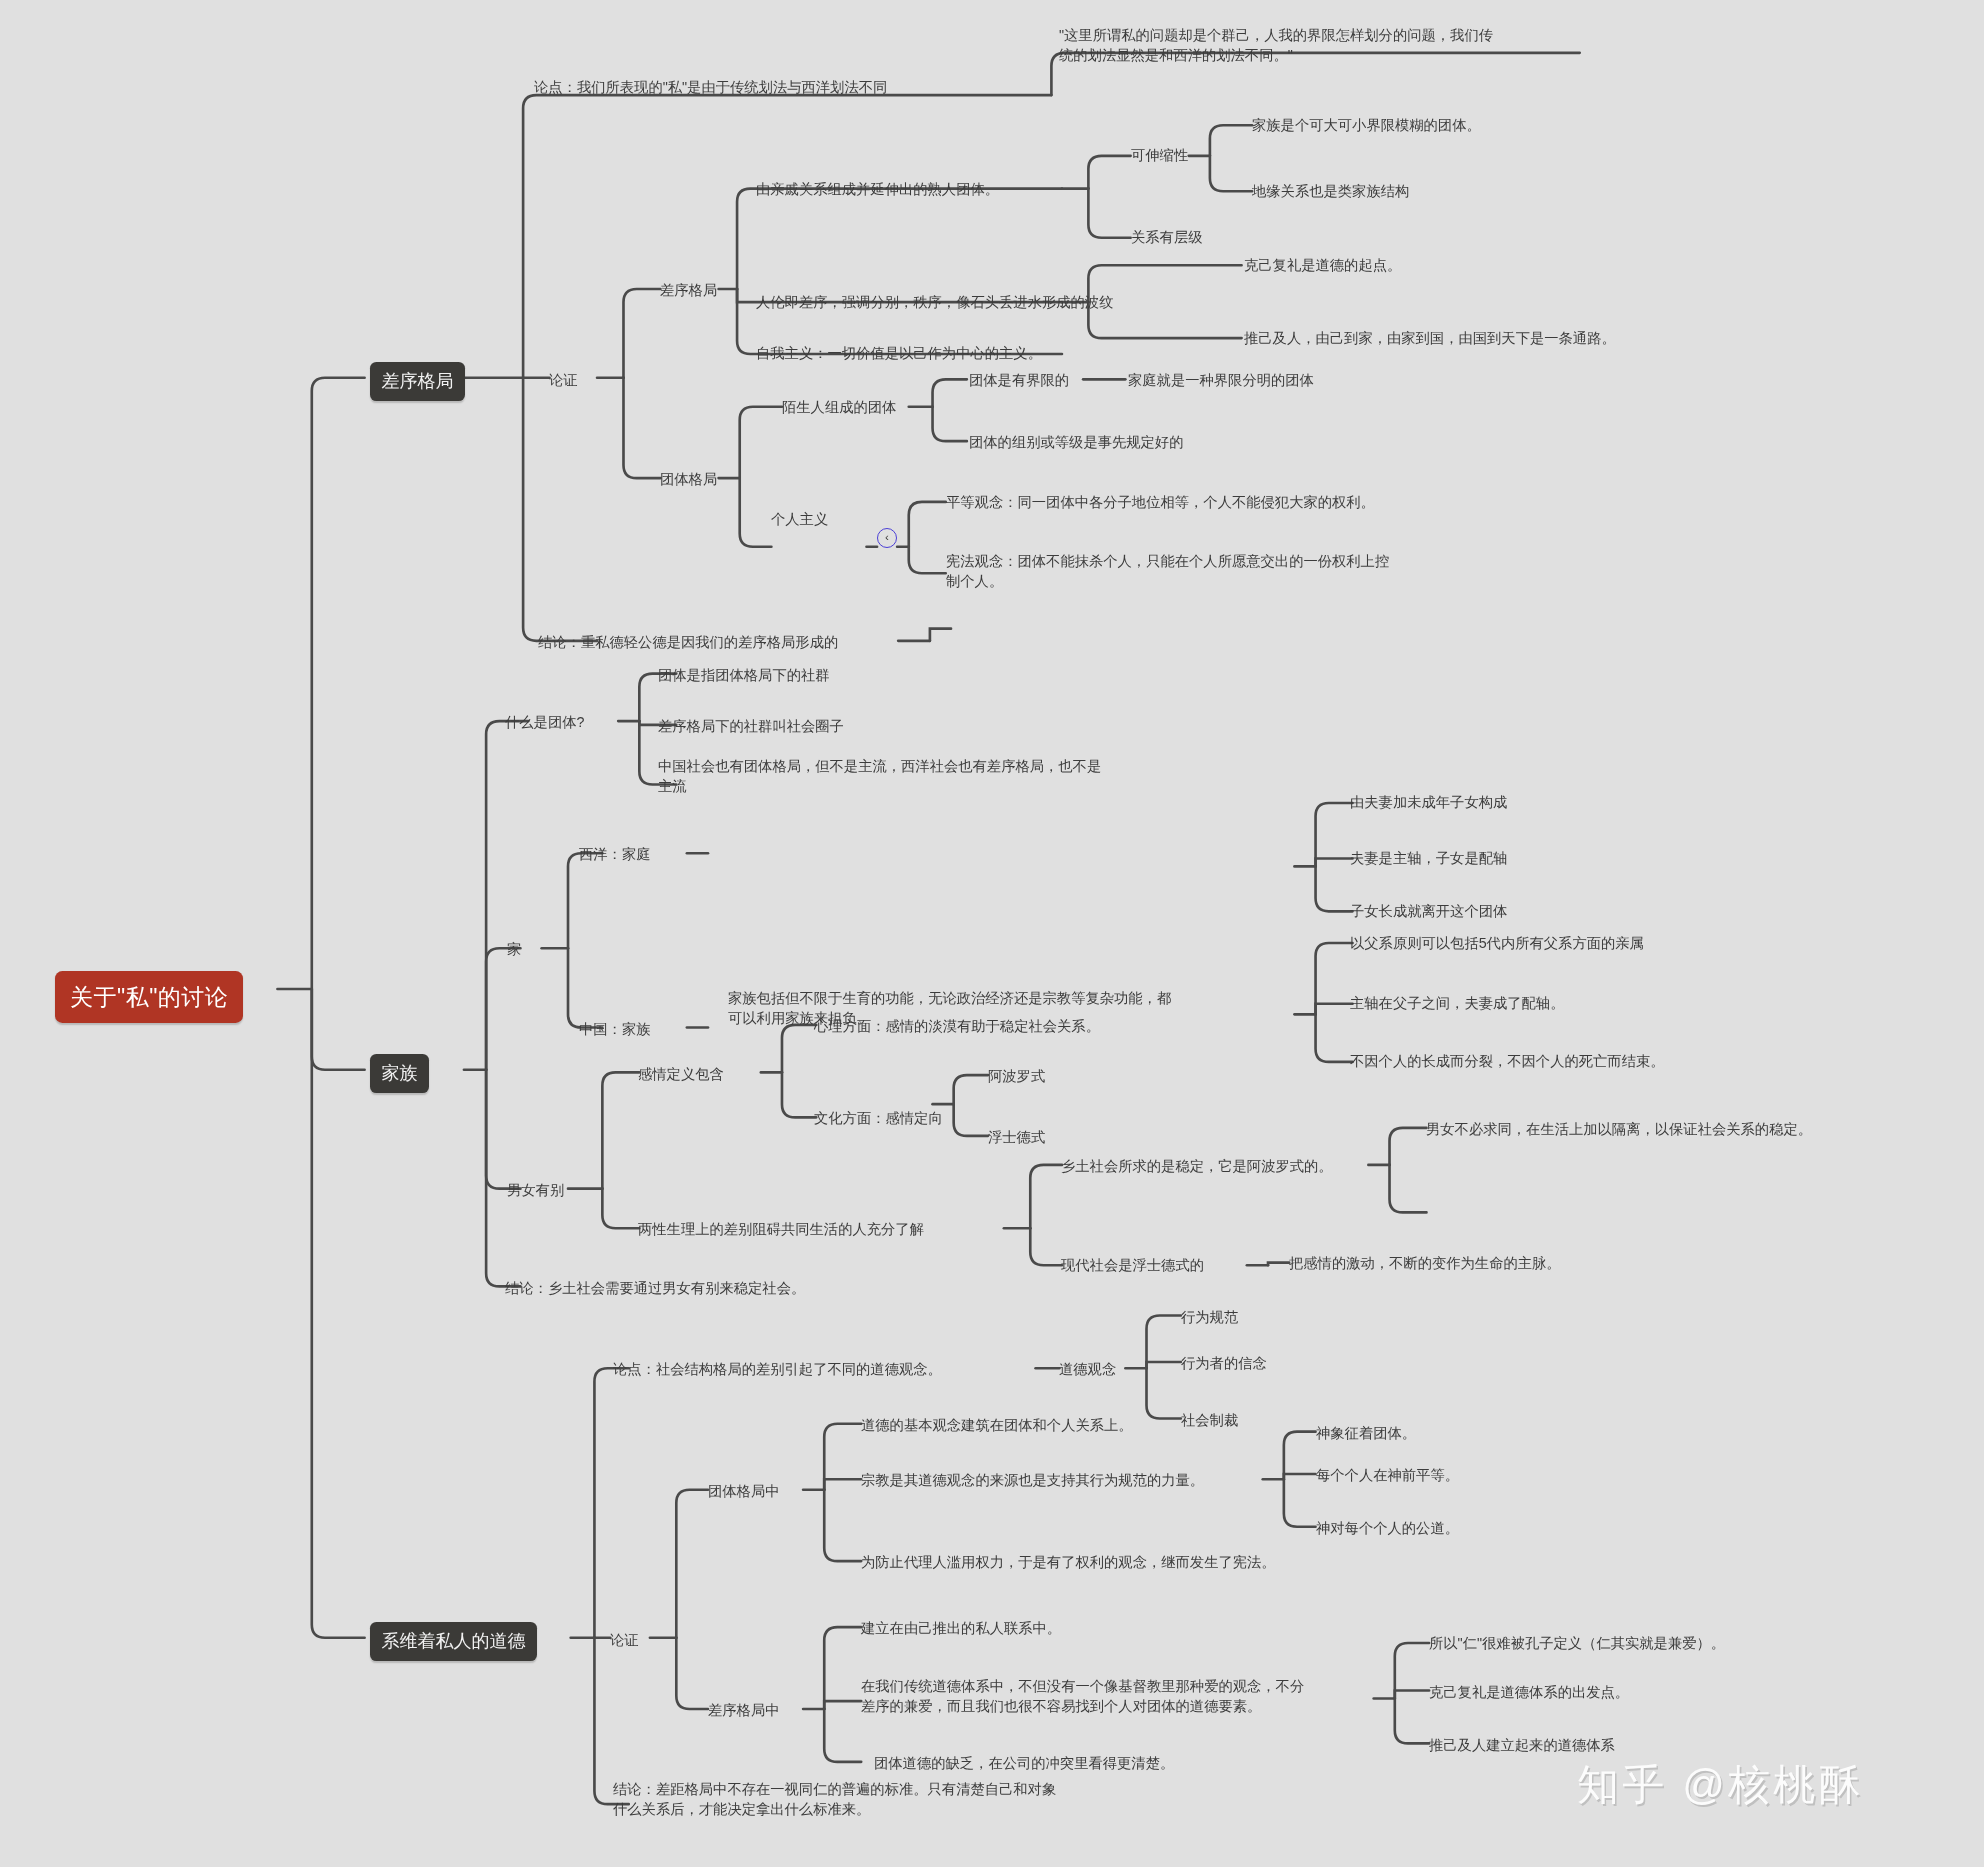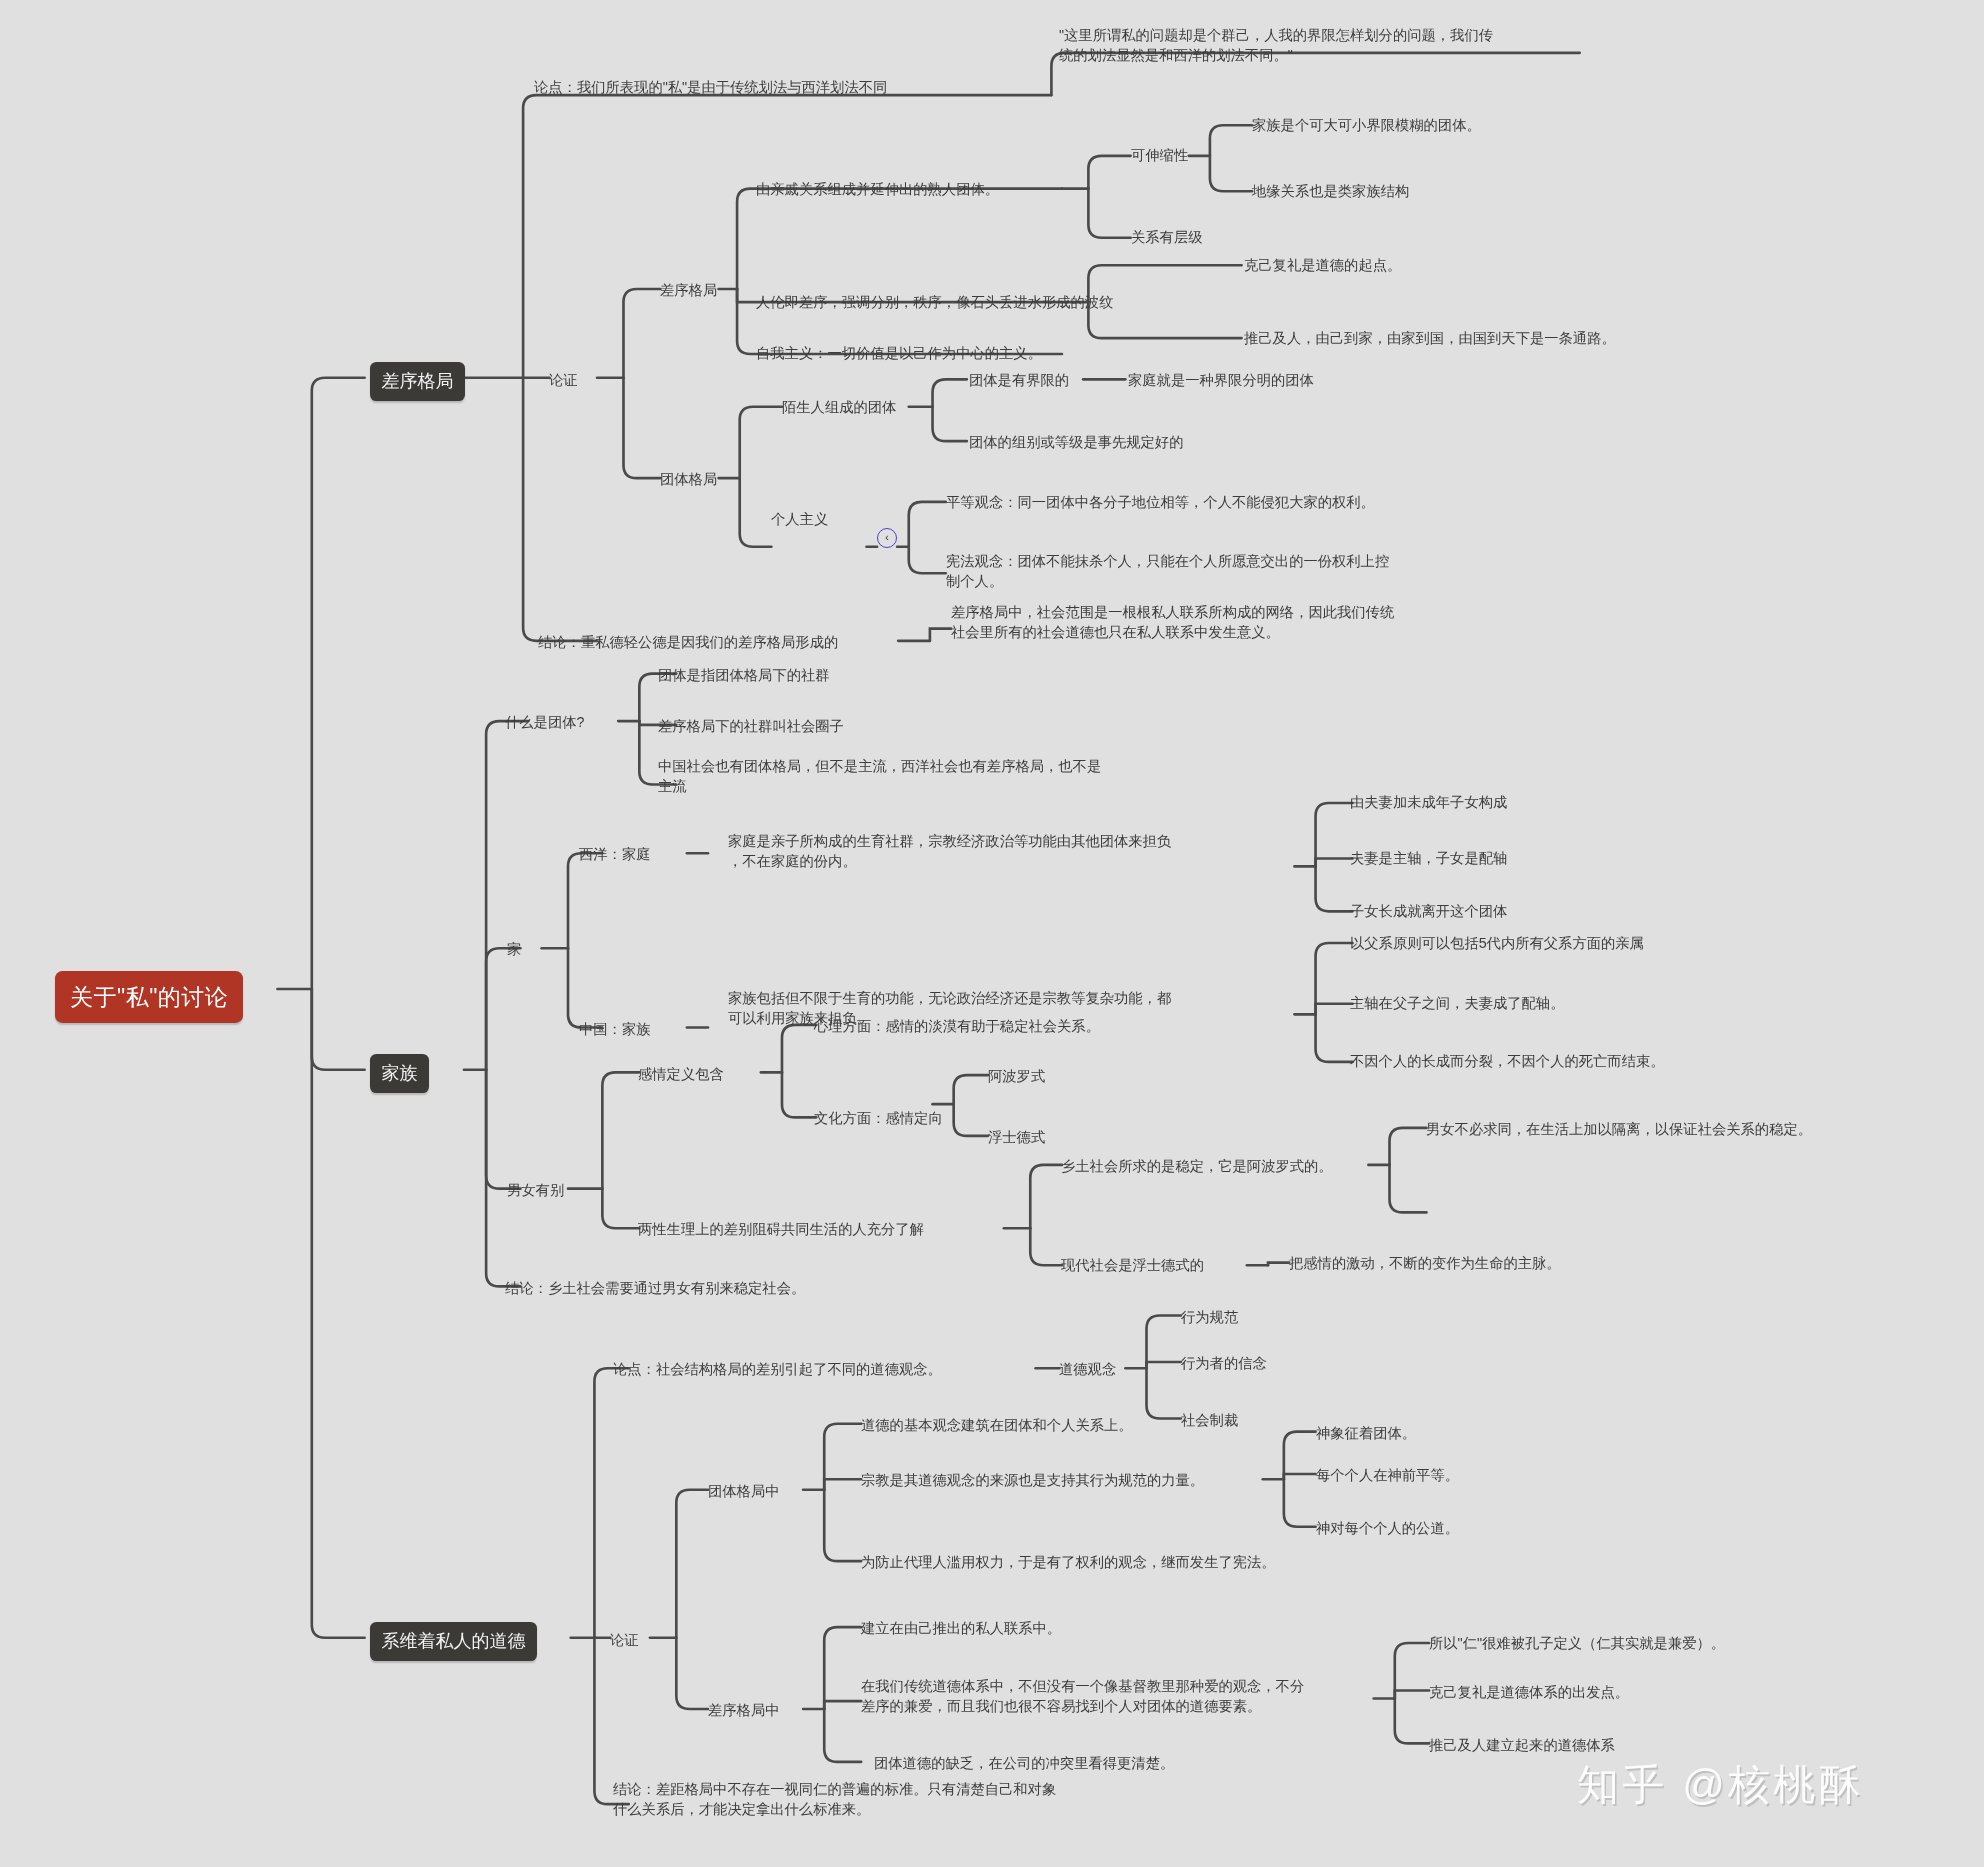--- a/index.html
+++ b/index.html
@@ -259,40 +259,36 @@
 
   <div class="collapse-badge" style="left:877px; top:528px;">‹</div>
 
   <div class="node plain" style="left:946px; top:492px;">平等观念：同一团体中各分子地位相等，个人不能侵犯大家的权利。</div>
 
   <div class="node plain" style="left:946px; top:551px; width:534px;">宪法观念：团体不能抹杀个人，只能在个人所愿意交出的一份权利上控
 制个人。</div>
 
   <div class="node plain" style="left:538px; top:632px;">结论：重私德轻公德是因我们的差序格局形成的</div>
 
-  <div class="node plain" style="left:951px; top:602px; width:568px;">差序格局中，社会范围是一根根私人联系所构成的网络，因此我们传统
-社会里所有的社会道德也只在私人联系中发生意义。</div>
 
   <div class="node lvl1" style="left:370px; top:1054px;">家族</div>
 
   <div class="node plain" style="left:505px; top:712px;">什么是团体?</div>
 
   <div class="node plain" style="left:658px; top:665px;">团体是指团体格局下的社群</div>
 
   <div class="node plain" style="left:658px; top:716px;">差序格局下的社群叫社会圈子</div>
 
   <div class="node plain" style="left:658px; top:756px; width:565px;">中国社会也有团体格局，但不是主流，西洋社会也有差序格局，也不是
 主流</div>
 
   <div class="node plain" style="left:507px; top:939px;">家</div>
 
   <div class="node plain" style="left:579px; top:844px;">西洋：家庭</div>
 
-  <div class="node plain" style="left:728px; top:831px; width:560px;">家庭是亲子所构成的生育社群，宗教经济政治等功能由其他团体来担负
-，不在家庭的份内。</div>
 
   <div class="node plain" style="left:1350px; top:792px;">由夫妻加未成年子女构成</div>
 
   <div class="node plain" style="left:1350px; top:848px;">夫妻是主轴，子女是配轴</div>
 
   <div class="node plain" style="left:1350px; top:901px;">子女长成就离开这个团体</div>
 
   <div class="node plain" style="left:579px; top:1019px;">中国：家族</div>
 
   <div class="node plain" style="left:728px; top:988px; width:560px;">家族包括但不限于生育的功能，无论政治经济还是宗教等复杂功能，都

